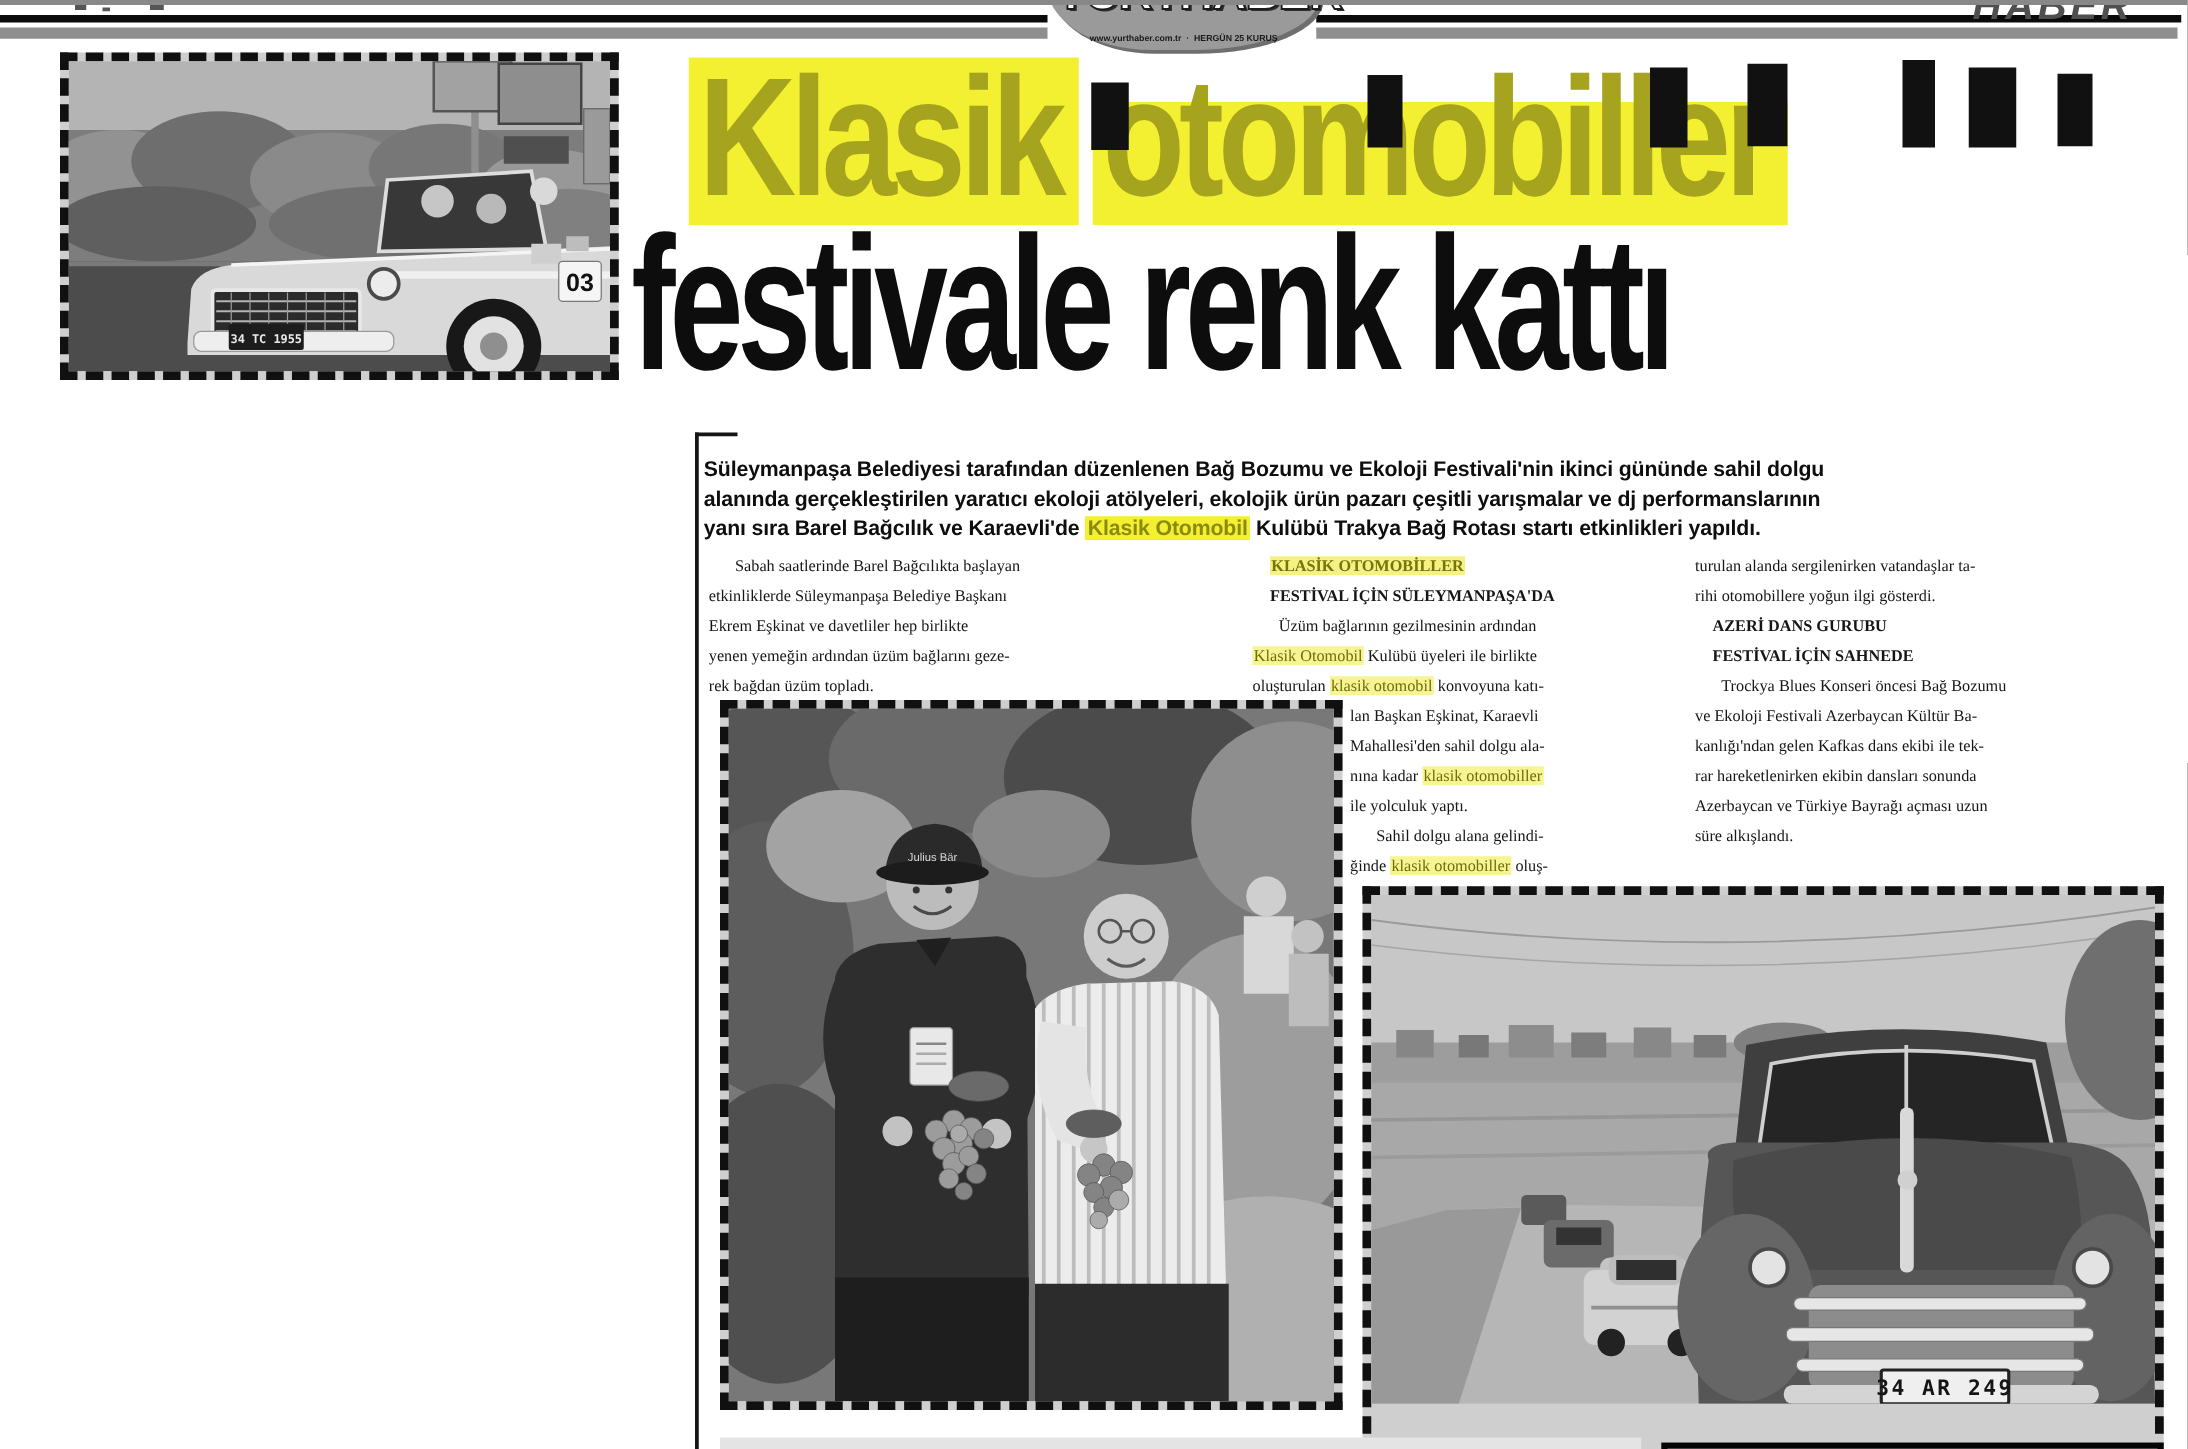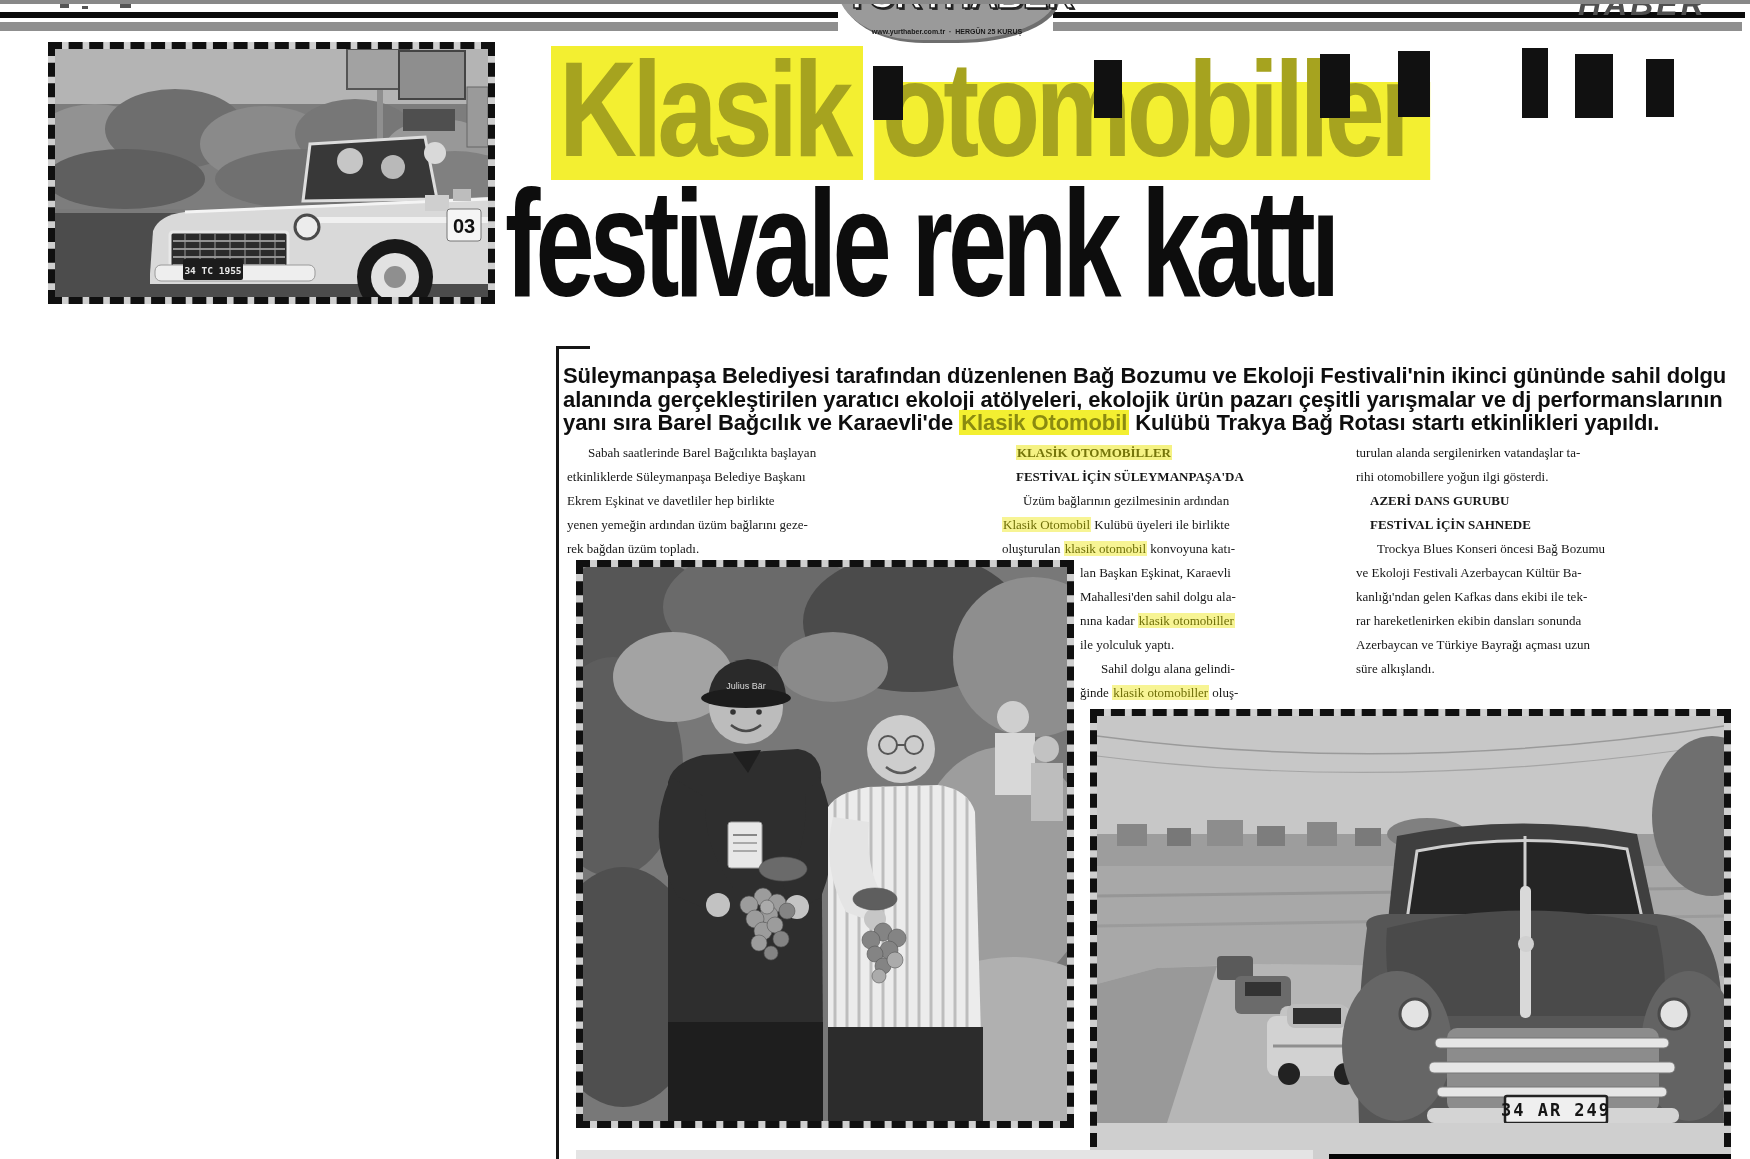--- a/index.html
+++ b/index.html
@@ -38,21 +38,21 @@
   #headline1 .hw{display:inline-block;}
   #headline1 .hw1{background:#f3ef31;padding:0 18px 6px 10px;margin-right:14px;}
   #headline1 .hw2{padding:0 16px 6px 10px;
         background:linear-gradient(180deg,rgba(0,0,0,0) 0 36px,#f3ef31 36px 100%);}
   #headline2{position:absolute;left:505px;top:164px;white-space:nowrap;
         font-family:"Liberation Sans",sans-serif;font-weight:900;font-size:152px;line-height:150px;
         letter-spacing:-7px;color:#0d0d0d;transform:scaleX(.7);transform-origin:left top;}
   .frag{position:absolute;background:#111;}
   
   #lead{position:absolute;left:563px;top:360px;width:1180px;
-        font-family:"Liberation Sans",sans-serif;font-weight:700;font-size:22px;line-height:23.5px;
+        font-family:"Liberation Sans",sans-serif;font-weight:700;font-size:17px;line-height:23.5px;
         letter-spacing:-.1px;color:#0e0e0e;}
   #lead .blk{white-space:nowrap;margin:0;}
   #lead mark{background:#f3ef31;color:#8a8a10;padding:0 2px;}
   
   #vrule{position:absolute;left:556px;top:342px;width:2.5px;height:817px;background:#151515;}
   #vrule-tick{position:absolute;left:556px;top:342px;width:34px;height:3px;background:#151515;}
   
   .col{position:absolute;font-size:13px;line-height:24px;color:#161616;}
   #col1{left:567px;top:437px;width:400px;}
   #col2a{left:1002px;top:437px;width:370px;}

